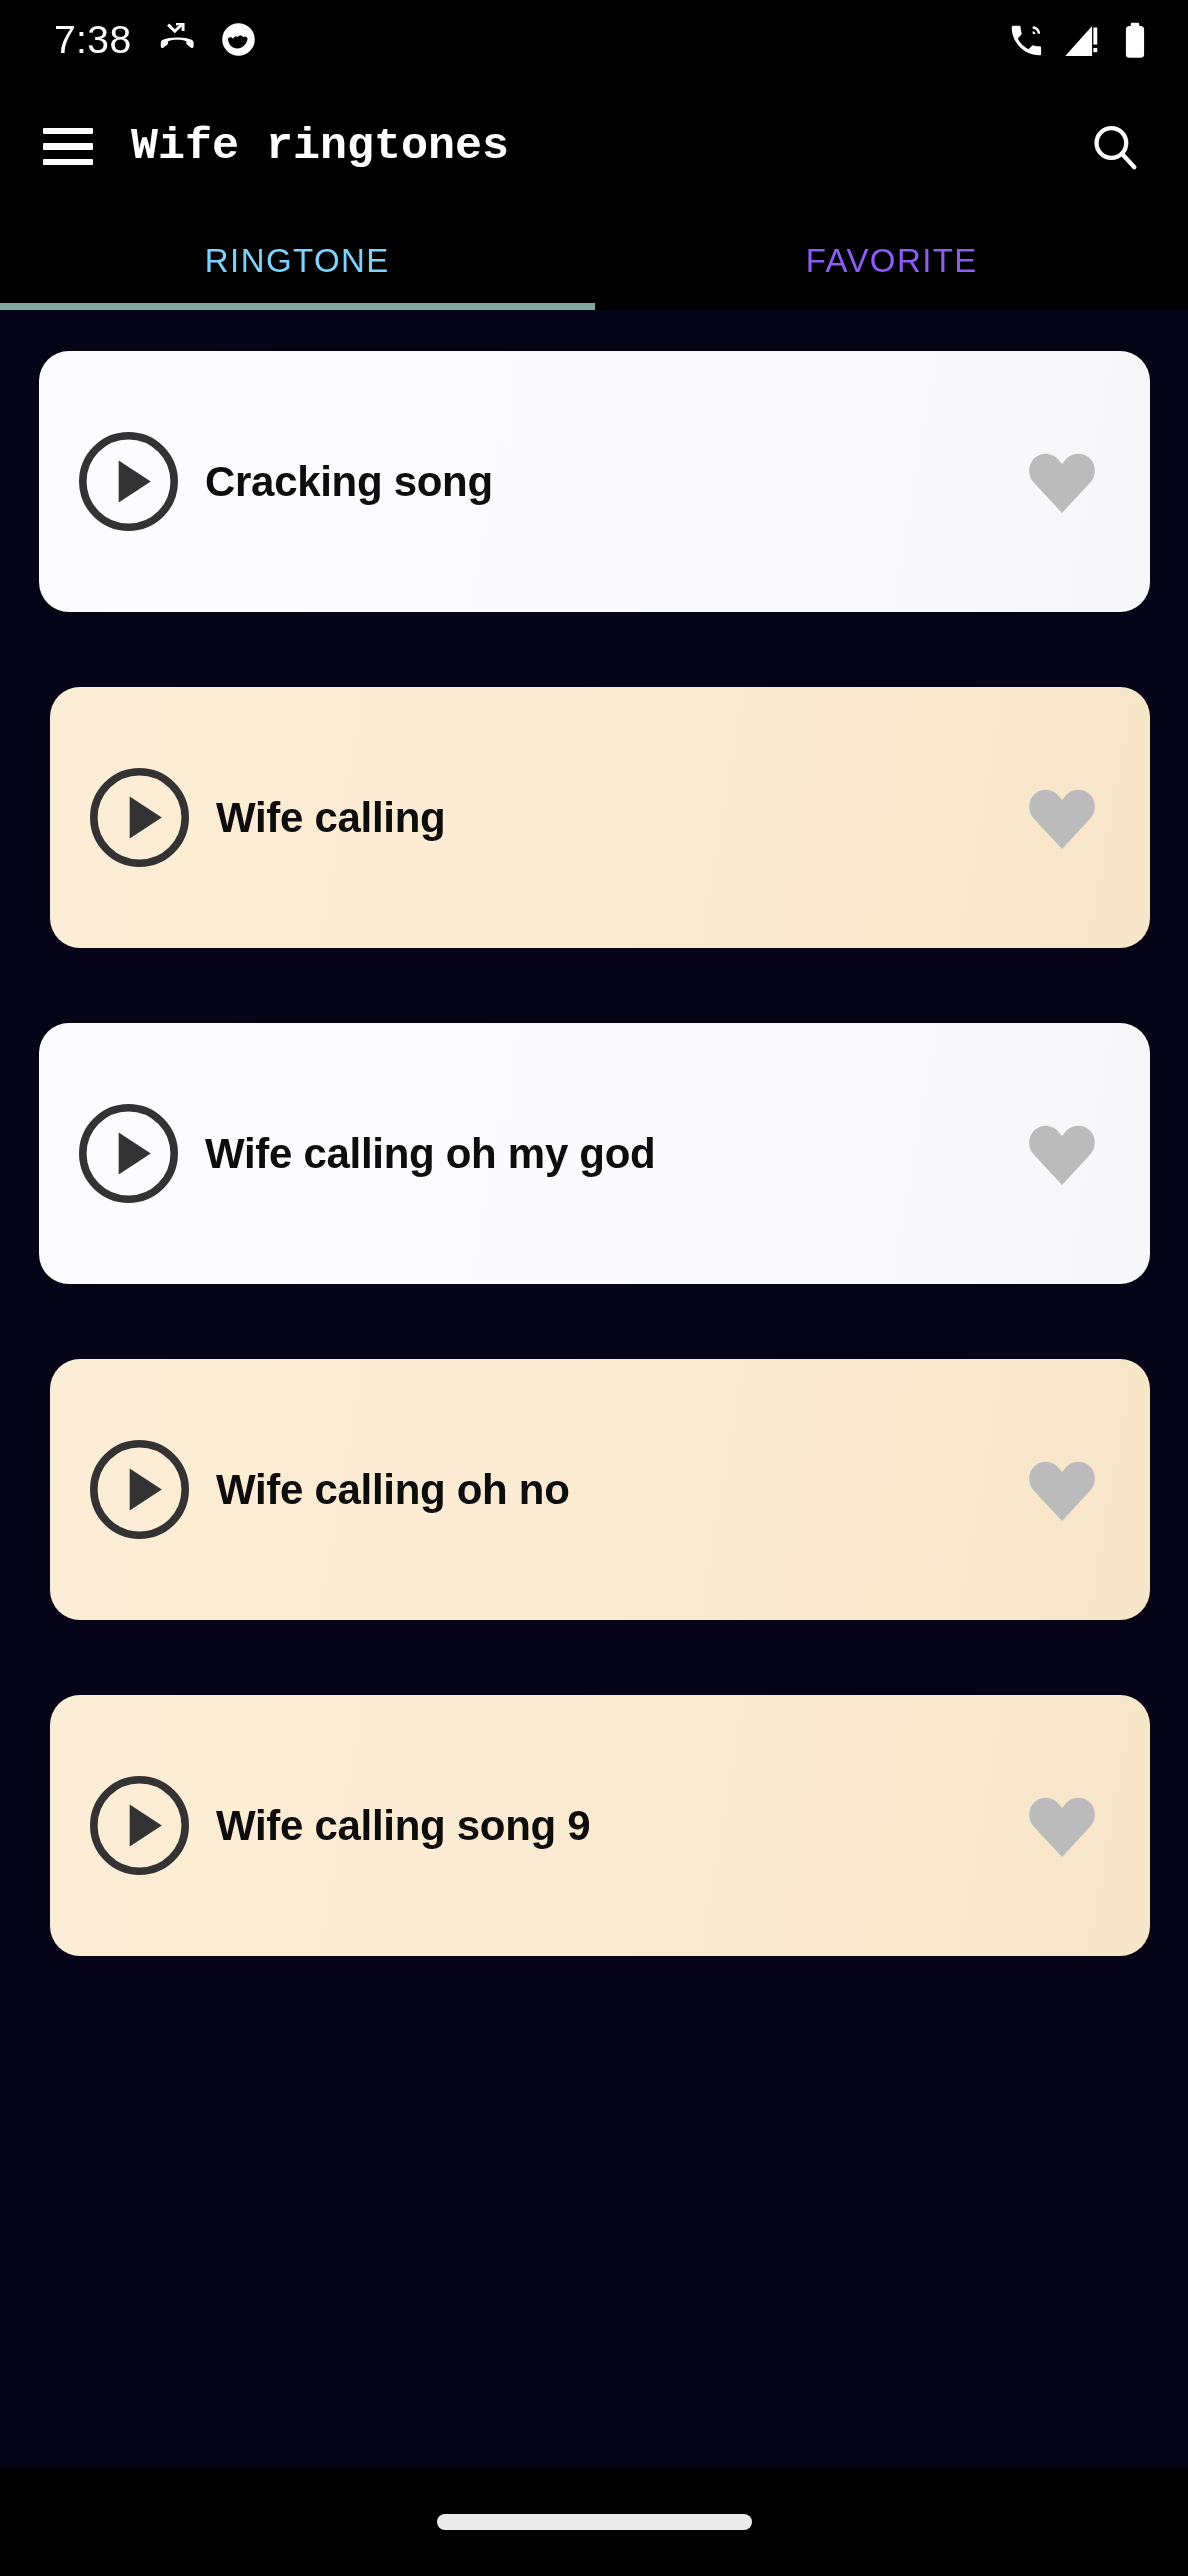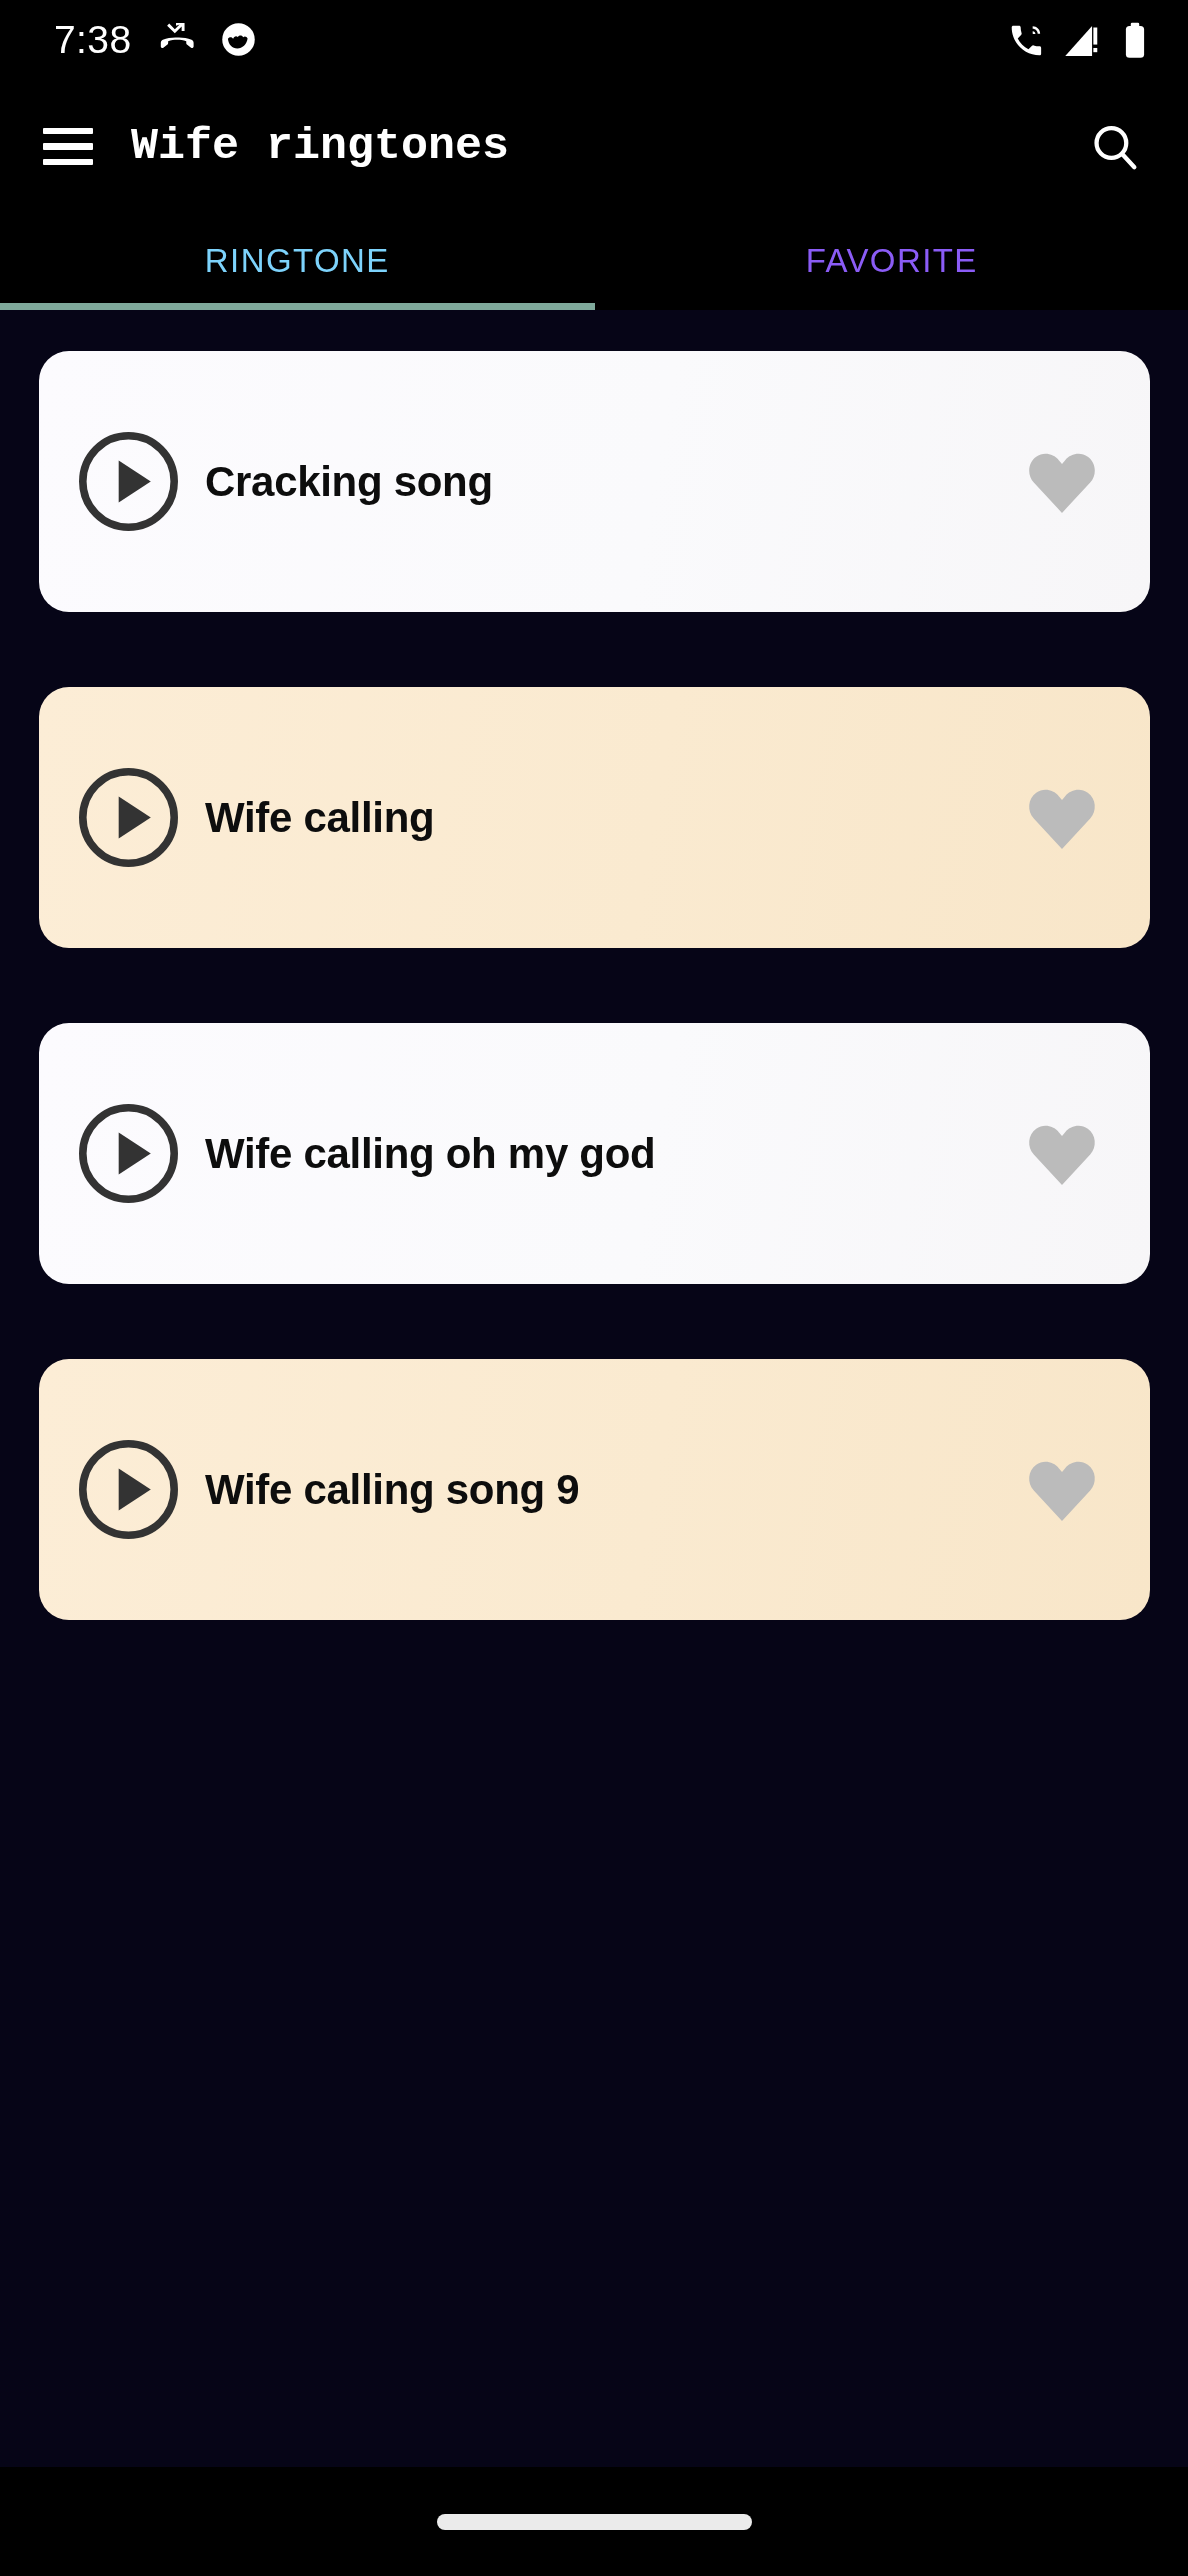--- a/index.html
+++ b/index.html
@@ -107,20 +107,21 @@
     align-items:center;
     padding:0 48px 0 36px;
     margin-bottom:75px;
     position:relative;
   }
   .card.light {
     background:linear-gradient(100deg,#FCFBFE 0%,#FAFAFC 55%,#F7F6F8 100%);
   }
   .card.cream {
     background:linear-gradient(100deg,#FCEDD6 0%,#FAEAD0 55%,#F8E6C9 100%);
+    margin-left:11px;
   }
   .play-wrap {
     width:107px; height:107px;
     flex:0 0 auto;
     display:flex; align-items:center; justify-content:center;
     cursor:pointer;
   }
   .card-title {
     flex:1 1 auto;
     margin-left:23px;
@@ -245,20 +246,34 @@
         </svg>
       </div>
       <div class="card-title">Wife calling oh my god</div>
       <div class="fav-wrap">
         <svg width="72" height="66" viewBox="0 0 24 22">
           <path fill="#BBBBBB" d="M12 21.3 2.6 11.2C.3 8.7.6 4.6 3.4 2.6 5.8.9 9.1 1.5 11 3.8l1 1.2 1-1.2c1.9-2.3 5.2-2.9 7.6-1.2 2.8 2 3.1 6.1.8 8.6L12 21.3z"></path>
         </svg>
       </div>
     </div>
 
+    <div class="card cream">
+      <div class="play-wrap">
+        <svg width="107" height="107" viewBox="0 0 48 48">
+          <circle cx="24" cy="24" r="20.5" fill="none" stroke="#333333" stroke-width="3.4"></circle>
+          <path d="M19.6 14.6 L34 24 L19.6 33.4 Z" fill="#333333"></path>
+        </svg>
+      </div>
+      <div class="card-title">Wife calling oh no</div>
+      <div class="fav-wrap">
+        <svg width="72" height="66" viewBox="0 0 24 22">
+          <path fill="#BBBBBB" d="M12 21.3 2.6 11.2C.3 8.7.6 4.6 3.4 2.6 5.8.9 9.1 1.5 11 3.8l1 1.2 1-1.2c1.9-2.3 5.2-2.9 7.6-1.2 2.8 2 3.1 6.1.8 8.6L12 21.3z"></path>
+        </svg>
+      </div>
+    </div>
 
 
     <div class="card cream">
       <div class="play-wrap">
         <svg width="107" height="107" viewBox="0 0 48 48">
           <circle cx="24" cy="24" r="20.5" fill="none" stroke="#333333" stroke-width="3.4"></circle>
           <path d="M19.6 14.6 L34 24 L19.6 33.4 Z" fill="#333333"></path>
         </svg>
       </div>
       <div class="card-title">Wife calling song 9</div>

